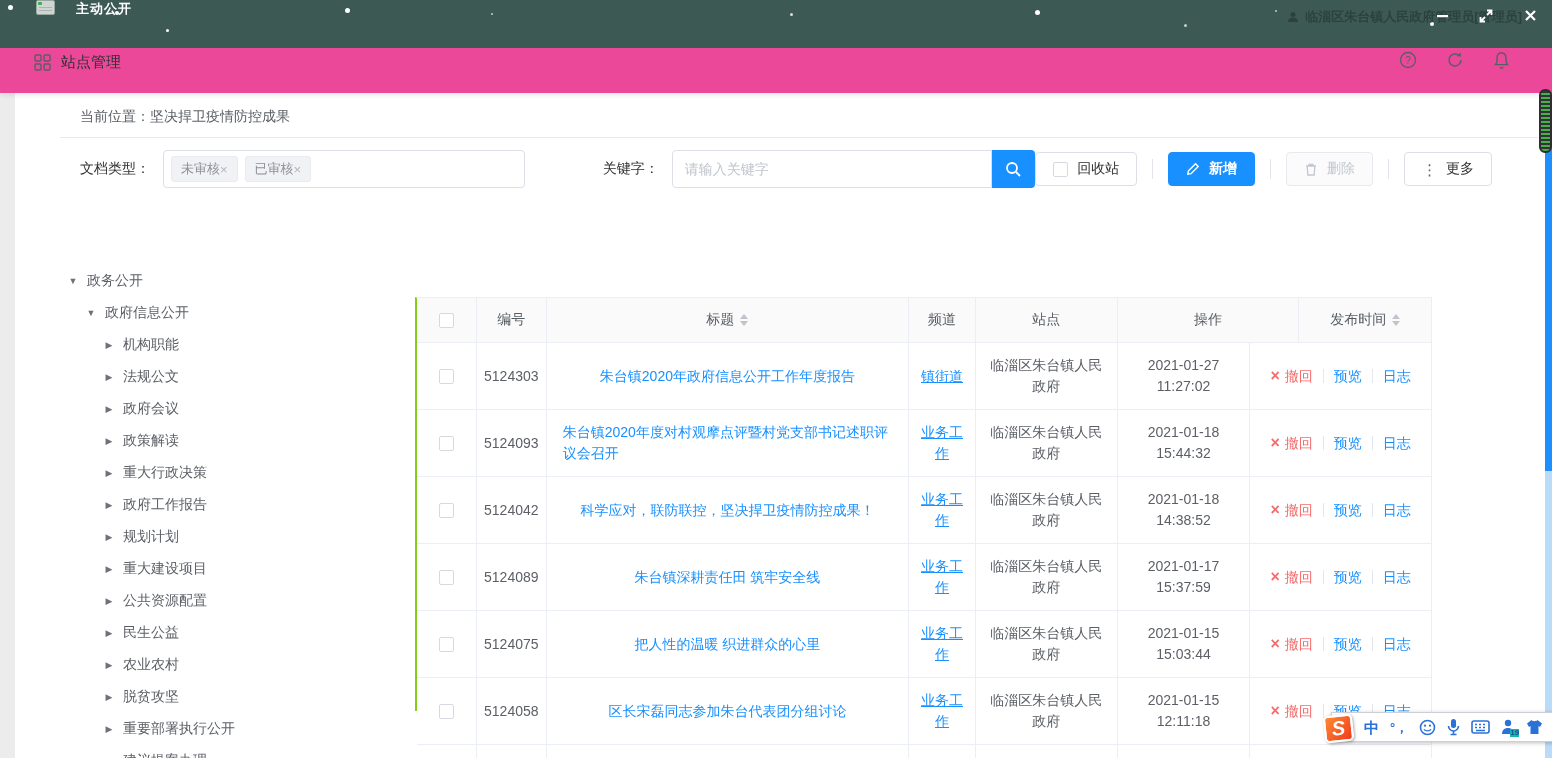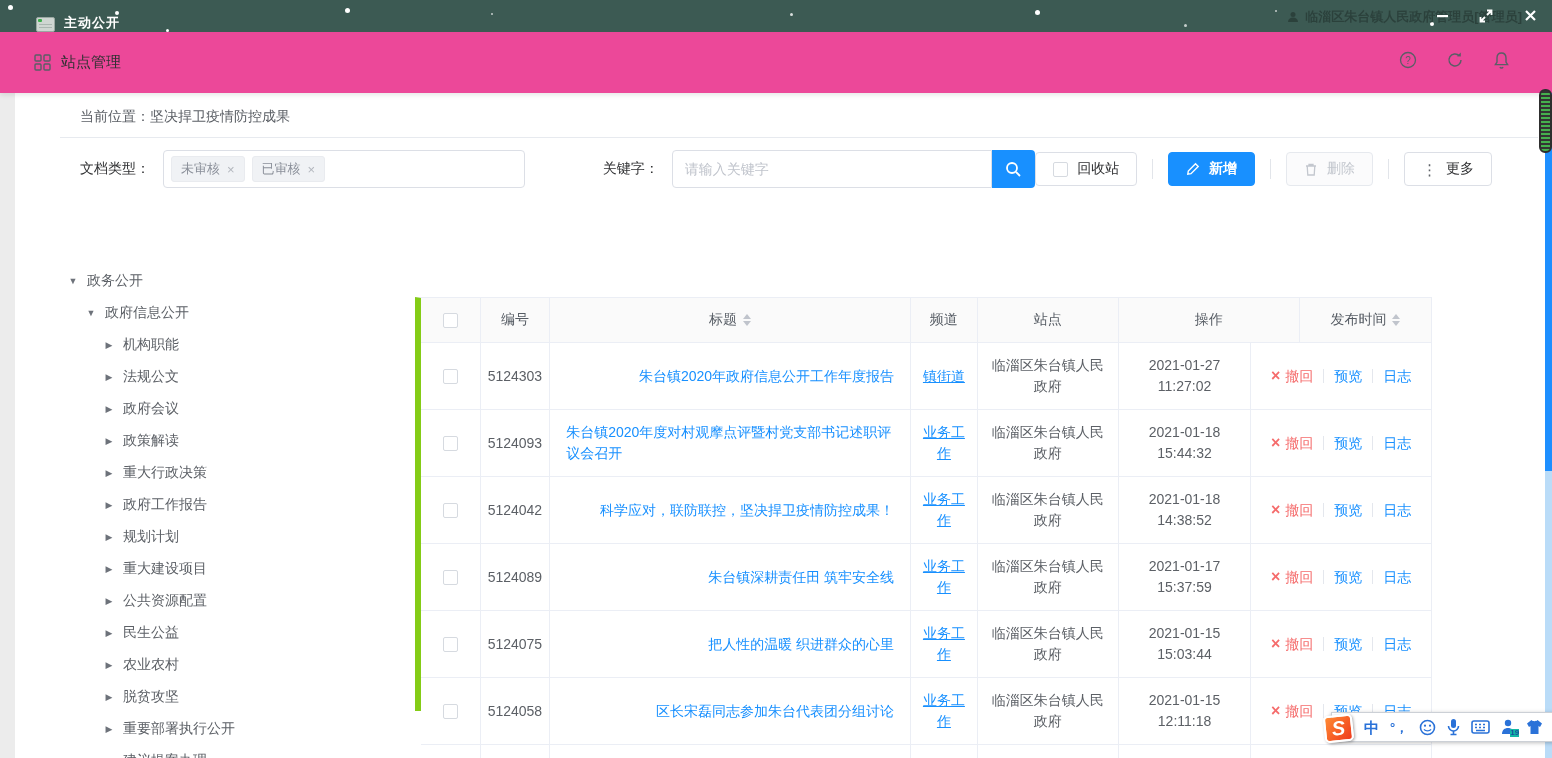--- a/index.html
+++ b/index.html
@@ -1,20 +1,20 @@
 <!DOCTYPE html>
 <html style="--accent: #1890ff; --danger: #f56c6c; --titlebar_bg: #3c5a53; --scrollbar_blue: #1e8fff; --link: #1890ff;"><head>
 <meta charset="utf-8">
 <style>
   * { margin:0; padding:0; box-sizing:border-box; }
   body { font-family:"Liberation Sans","DejaVu Sans",sans-serif; background:#fff; }
   .page { position:relative; width:1552px; height:758px; overflow:hidden; background:#fff; }
 
   
-  .titlebar { position:absolute; top:0; left:0; width:100%; height:32px; background:#3c5a53; display:flex; align-items:flex-end; padding-left:36px; z-index:50; }
+  .titlebar { position:absolute; top:0; left:0; width:100%; height:48px; background:#3c5a53; display:flex; align-items:flex-start; padding-left:36px; z-index:50;gap:12px; }
   .appicon { position:relative; width:19px; height:15px; background:#cfd6d2; border-radius:2px; border:1px solid #9aa8a2; }
   .appicon::before { content:""; position:absolute; left:1px; top:1px; width:4px; height:3px; background:#3fae4e; border-radius:1px; }
   .appicon::after { content:""; position:absolute; left:2px; top:6px; width:13px; height:6px; background:repeating-linear-gradient(180deg,#aab6b1 0 1px,transparent 1px 3px); }
   .apptitle { color:#fff; font-weight:bold; font-size:13px; margin-left:9px; letter-spacing:1px; }
   .snow { position:absolute; background:#fff; border-radius:50%; }
   .userinfo { position:absolute; right:30px; top:8px; display:flex; align-items:center; gap:6px; color:rgba(0,0,0,0.28); font-size:13px; font-weight:bold; }
   .winctrls { position:absolute; right:0; top:0; height:31px; display:flex; align-items:center; gap:0; z-index:51; }
   .wbtn { width:44px; height:31px; display:flex; align-items:center; justify-content:center; }
 
   
@@ -25,50 +25,50 @@
   .left-strip { position:absolute; left:0; top:93px; width:15px; height:665px; background:#ececec; }
 
   
   .breadcrumb { position:absolute; left:80px; top:108px; font-size:14px; color:#5c6066; }
   .rule { position:absolute; left:60px; top:137px; width:1478px; height:1px; background:#e7eaef; }
 
   
   .filter-row { position:absolute; left:80px; top:150px; width:1412px; height:38px; display:flex; align-items:center; }
   .flabel { font-size:14px; color:#303133; margin-right:13px; white-space:nowrap; }
   .tagbox { width:383px; height:38px; border:1px solid #dcdfe6; border-radius:4px; display:flex; align-items:center; padding-left:7px; gap:7px; background:#fff; }
-  .tag { background:#f0f2f5; border:1px solid #e9ebef; color:#8a8f99; font-size:13px; height:26px; padding:0 9px; border-radius:3px; display:flex; align-items:center; gap:7px; }
+  .tag { background:#f0f2f5; border:1px solid #e9ebef; color:#8a8f99; font-size:13px; height:26px; padding:0 9px; border-radius:3px; display:flex; align-items:center; }
   .tag .tx { color:#b2b6bd; font-size:13px; cursor:pointer; }
   .kwlabel { margin-left:78px; }
   .kw-input { width:338px; height:38px; border:1px solid #dcdfe6; border-radius:4px 0 0 4px; padding:0 12px; font-size:14px; color:#303133; outline:none; }
   .kw-input::placeholder { color:#c0c4cc; }
   .search-btn { width:46px; height:38px; background:#1890ff; border:none; border-radius:0 4px 4px 0; display:flex; align-items:center; justify-content:center; cursor:pointer; }
   .fspace { flex:1; }
   .btn { height:34px; border:1px solid #dcdfe6; border-radius:4px; background:#fff; display:flex; align-items:center; gap:9px; padding:0 17px; font-size:14px; color:#303133; cursor:pointer; white-space:nowrap; }
   .btn.primary { background:#1890ff; border-color:#1890ff; color:#fff; font-weight:bold;align-items:center; }
   .btn.disabled { background:#fbfbfc; border-color:#e6e9ee; color:#c3c7ce; cursor:default; }
   .vsep { width:1px; height:20px; background:#e2e5ea; margin:0 15px; }
   .checkbox { width:15px; height:15px; border:1px solid #d6dae0; border-radius:2px; background:#fff; display:inline-block; }
   .more-dots { font-size:15px; color:#5f6368; line-height:1; }
 
   
   .tree { position:absolute; left:60px; top:265px; width:350px; height:493px; overflow:hidden; }
   .tnode { height:32px; display:flex; align-items:center; font-size:14px; color:#5c6066; cursor:pointer; }
   .tnode .caret { width:14px; font-size:9px; color:#6d727a; margin-right:7px; text-align:center; flex:none; }
   .lvl0 { padding-left:6px; } .lvl1 { padding-left:24px; } .lvl2 { padding-left:42px; }
 
   
-  .table { position:absolute; left:415px; top:297px; width:1017px; height:414px; border-left:6px solid #84cc16; border-top:1px solid #ebeef5; background:#fff; font-size:14px; }
+  .table { position:absolute; left:415px; top:297px; width:1017px; height:414px; border-left:2px solid #84cc16; border-top:1px solid #ebeef5; background:#fff; font-size:14px; }
   .thead { display:flex; height:45px; background:#fafafa; }
   .th { border-right:1px solid #ebeef5; border-bottom:1px solid #ebeef5; display:flex; align-items:center; justify-content:center; color:#565c64; gap:6px; }
   .tr { display:flex; height:67px; }
   .td { border-right:1px solid #ebeef5; border-bottom:1px solid #ebeef5; display:flex; align-items:center; justify-content:center; color:#5c6066; text-align:center; line-height:21px; }
   .col-check { width:60px; } .col-id { width:70px; } .col-title { width:363px; }
   .col-channel { width:67px; padding:0 5px; } .col-site { width:142px; padding:0 9px; }
   .col-time { width:133px; } .col-actions { width:182px; }
-  .td.col-title { justify-content:flex-end; text-align:left; padding:0 16px; }
+  .td.col-title { justify-content:center; text-align:left; padding:0 16px; }
   .td.col-time { flex-direction:column; }
   .link { color:#1890ff; text-decoration:none; cursor:pointer; }
   .link.u { text-decoration:underline; display:inline-block; }
   .withdraw { color:#f56c6c; display:flex; align-items:center; gap:5px; cursor:pointer; }
   .withdraw .x { font-weight:bold; font-size:16px; line-height:1; }
   .asep { width:1px; height:14px; background:#e4e7ed; margin:0 10px; }
   .sort { display:inline-flex; flex-direction:column; gap:2px; }
   .sort i { width:0; height:0; border-left:4px solid transparent; border-right:4px solid transparent; display:block; }
   .sort .up { border-bottom:5px solid #c0c4cc; }
   .sort .dn { border-top:5px solid #c0c4cc; }

